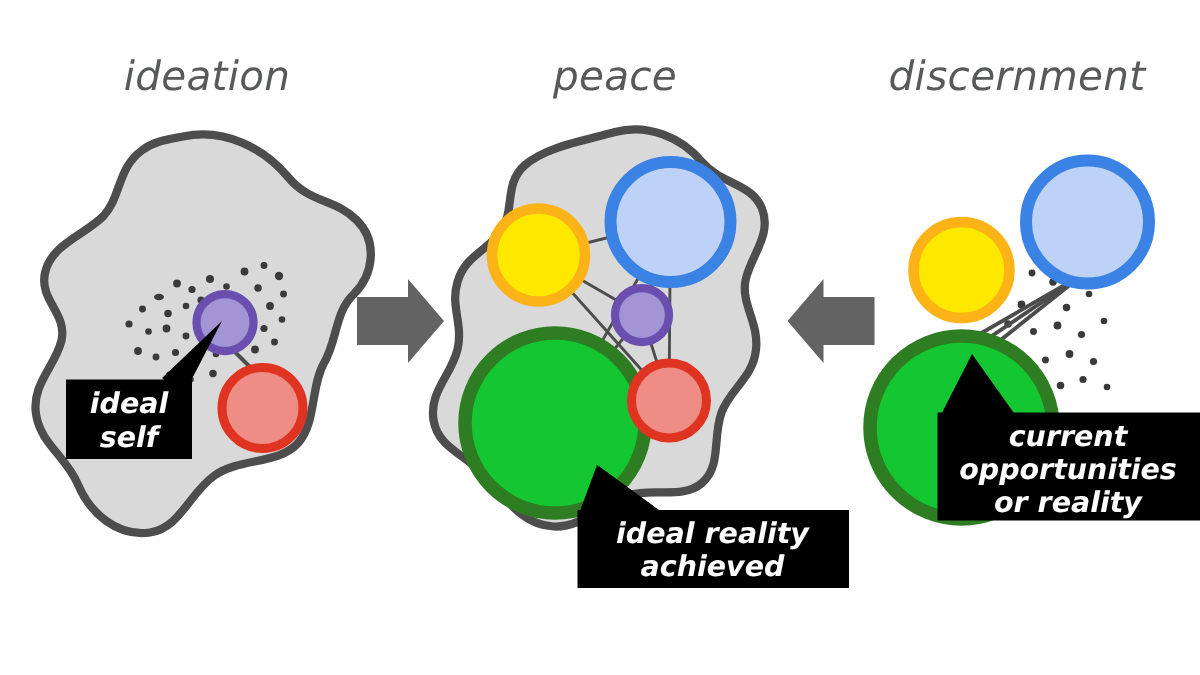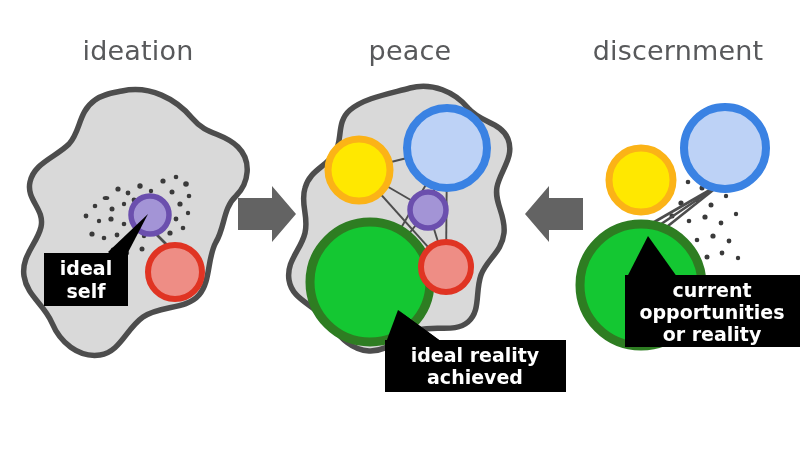--- a/index.html
+++ b/index.html
@@ -13,20 +13,21 @@
     height: 450px;
     font-family: "DejaVu Sans", sans-serif;
     overflow: hidden;
     position: relative;
   }
   #stage {
     position: relative;
     width: 800px;
     height: 450px;
     background: #ffffff;
+    font-style: italic;
   }
   #stage svg {
     position: absolute;
     top: 0;
     left: 0;
     width: 800px;
     height: 450px;
   }
   .panel-title {
     font-family: "DejaVu Sans", sans-serif;

